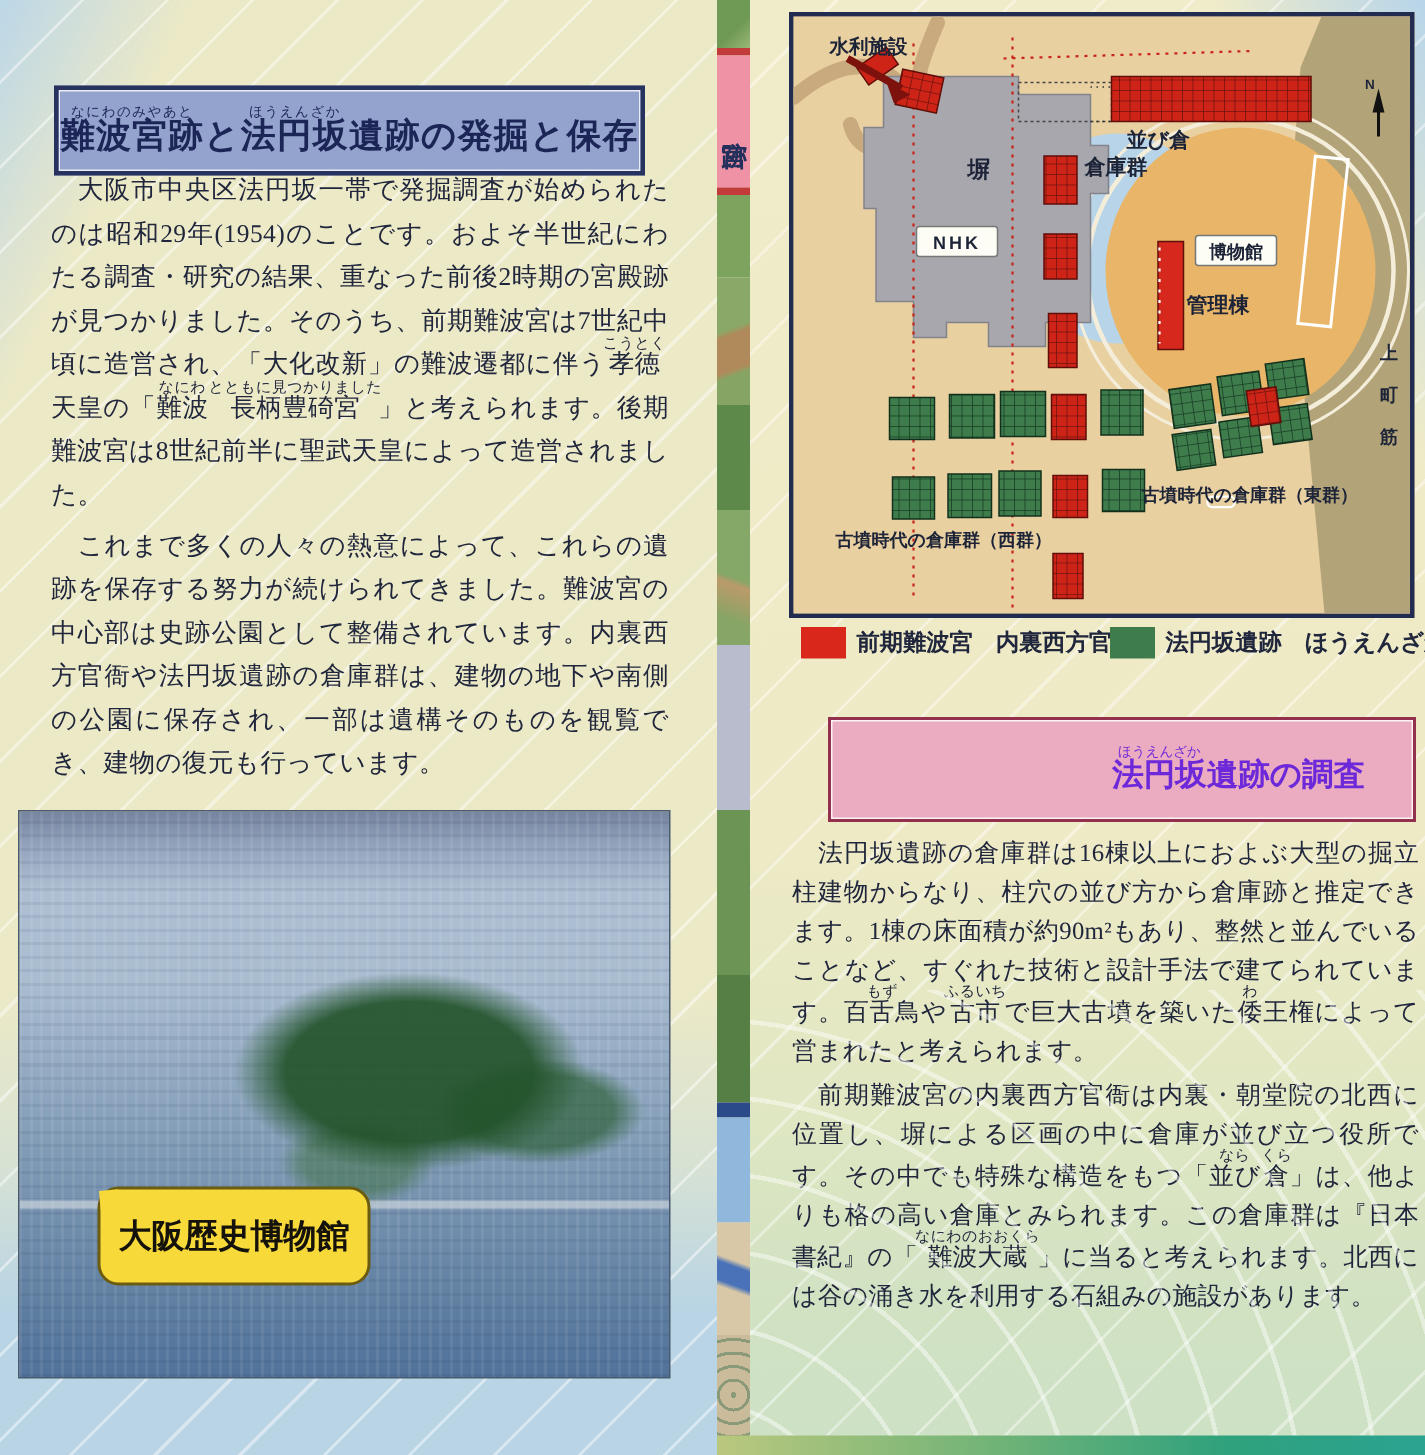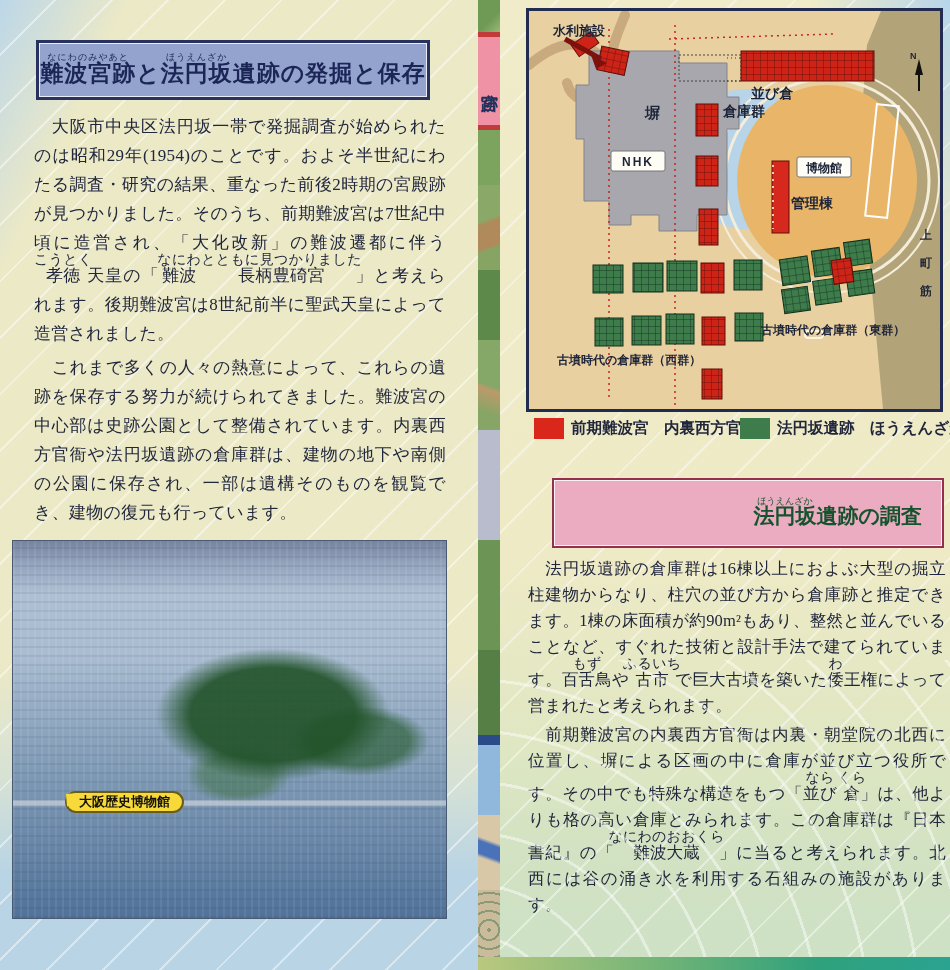--- a/index.html
+++ b/index.html
@@ -23,54 +23,54 @@
   #bottom-strip{left:478px;top:957px;width:472px;height:13px;
     background:linear-gradient(to right,#bac87e,#6fb377 40%,#2fa17c 72%,#2aa391);}
 
   
   #fold{left:478px;top:0;width:22px;height:970px;display:flex;flex-direction:column;}
   #fold div{width:100%;}
   .spine-text{writing-mode:vertical-rl;font-family:"Liberation Sans","DejaVu Sans",sans-serif;
     font-weight:bold;font-size:17px;color:#23305c;line-height:22px;text-align:center;}
 
   
-  .banner-blue{left:36px;top:40px;width:388px;height:54px;background:#94a3cd;
+  .banner-blue{left:36px;top:57px;width:388px;height:54px;background:#94a3cd;
     border:3px solid #27335e;box-shadow:inset 0 0 0 1px rgba(255,255,255,.8);
     display:flex;align-items:center;justify-content:center;}
   .banner-blue h1{margin:0;font-size:23px;font-weight:bold;color:#1b2556;letter-spacing:1px;white-space:nowrap;}
   .banner-pink{left:52px;top:478px;width:388px;height:66px;background:#ebabc0;
     border:2px solid #93304e;box-shadow:inset 0 0 0 1px rgba(255,255,255,.85);
     display:flex;flex-direction:column;justify-content:center;}
   .banner-pink .l1{font-size:21px;font-weight:bold;color:#2a2a4a;padding-left:24px;white-space:nowrap;}
-  .banner-pink .l2{font-size:21px;font-weight:bold;color:#14532d;text-align:right;padding-right:20px;white-space:nowrap;}
+  .banner-pink .l2{font-size:21px;font-weight:bold;color:#6d28d9;text-align:right;padding-right:32px;white-space:nowrap;}
 
   ruby{ruby-align:center;line-height:1;}
-  rt{font-size:14px;line-height:0;font-weight:normal;}
+  rt{font-size:10px;line-height:0;font-weight:normal;}
   .banner-blue rt,.banner-pink rt{font-size:9px;}
 
   
   .bodytext{color:#20263c;text-align:justify;}
   #left-text{left:34px;top:112px;width:412px;font-size:17px;line-height:29px;letter-spacing:.3px;}
   #right-text{left:28px;top:556px;width:418px;font-size:16.5px;line-height:26px;letter-spacing:.2px;}
   .bodytext p{margin:0 0 5px 0;}
   #right-text p{margin:0 0 3px 0;}
 
   
   #photo{left:12px;top:540px;width:433px;height:377px;border:1px solid #4a5a70;
     background:
       linear-gradient(to bottom, transparent 68.5%, rgba(225,228,232,.55) 69% 70%, transparent 70.5%),
       radial-gradient(ellipse 150px 85px at 60% 46%, rgba(33,82,40,.9) 0 55%, rgba(33,82,40,0) 78%),
       radial-gradient(ellipse 90px 45px at 80% 53%, rgba(40,92,48,.65) 0 55%, transparent 78%),
       radial-gradient(ellipse 70px 40px at 52% 62%, rgba(60,110,60,.5) 0 50%, transparent 75%),
       repeating-linear-gradient(90deg, rgba(255,255,255,.07) 0 2px, transparent 2px 7px),
       repeating-linear-gradient(0deg, rgba(20,40,70,.08) 0 2px, transparent 2px 9px),
       linear-gradient(to bottom,#76849f 0%,#93a3bc 6%,#aebfd3 14%,#a9bcd0 30%,#93aac2 46%,#7e99b4 62%,#6e8bab 76%,#5d7da0 89%,#51729a 100%);}
   #photo-label{left:52px;top:250px;background:#f7d93a;border:2px solid #6b5c10;border-radius:14px;
-    padding:0 12px;font-family:"Liberation Sans","DejaVu Sans",sans-serif;font-weight:bold;
-    font-size:13px;color:#14120a;white-space:nowrap;}
+    padding:16px 12px;font-family:"Liberation Sans","DejaVu Sans",sans-serif;font-weight:bold;
+    font-size:22px;color:#14120a;white-space:nowrap;}
   #photo-label::before{content:"";position:absolute;left:-10px;top:-8px;width:0;height:0;
     border:9px solid transparent;border-right-color:#f7d93a;transform:rotate(40deg);}
   #caption{left:14px;top:921px;font-family:"Liberation Sans","DejaVu Sans",sans-serif;
     font-weight:bold;font-size:15px;color:#17203a;letter-spacing:1px;}
 
   
   #map{left:26px;top:8px;width:411px;height:398px;border:3px solid #222c50;background:#e9d0a0;}
   #map svg{display:block;}
   .map-label{font-family:"Liberation Sans","DejaVu Sans",sans-serif;font-weight:bold;fill:#1d2438;}
 

